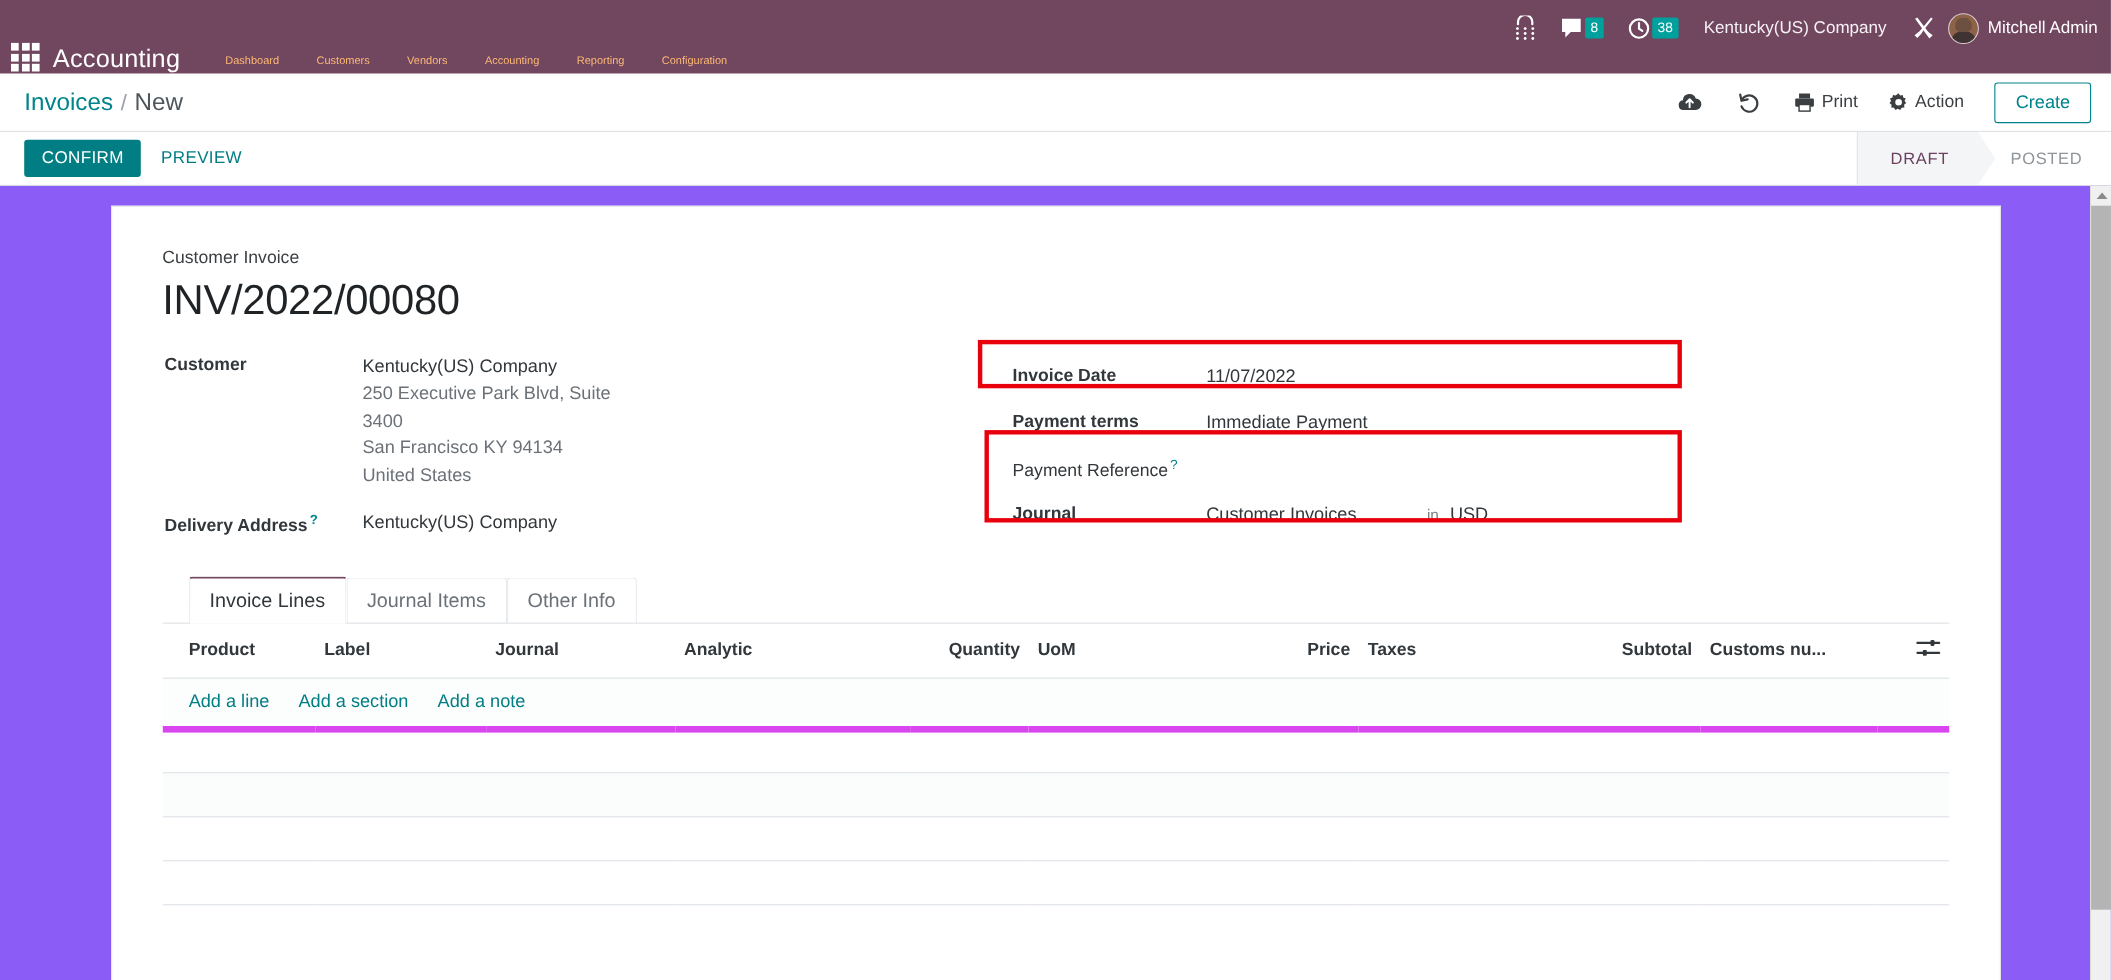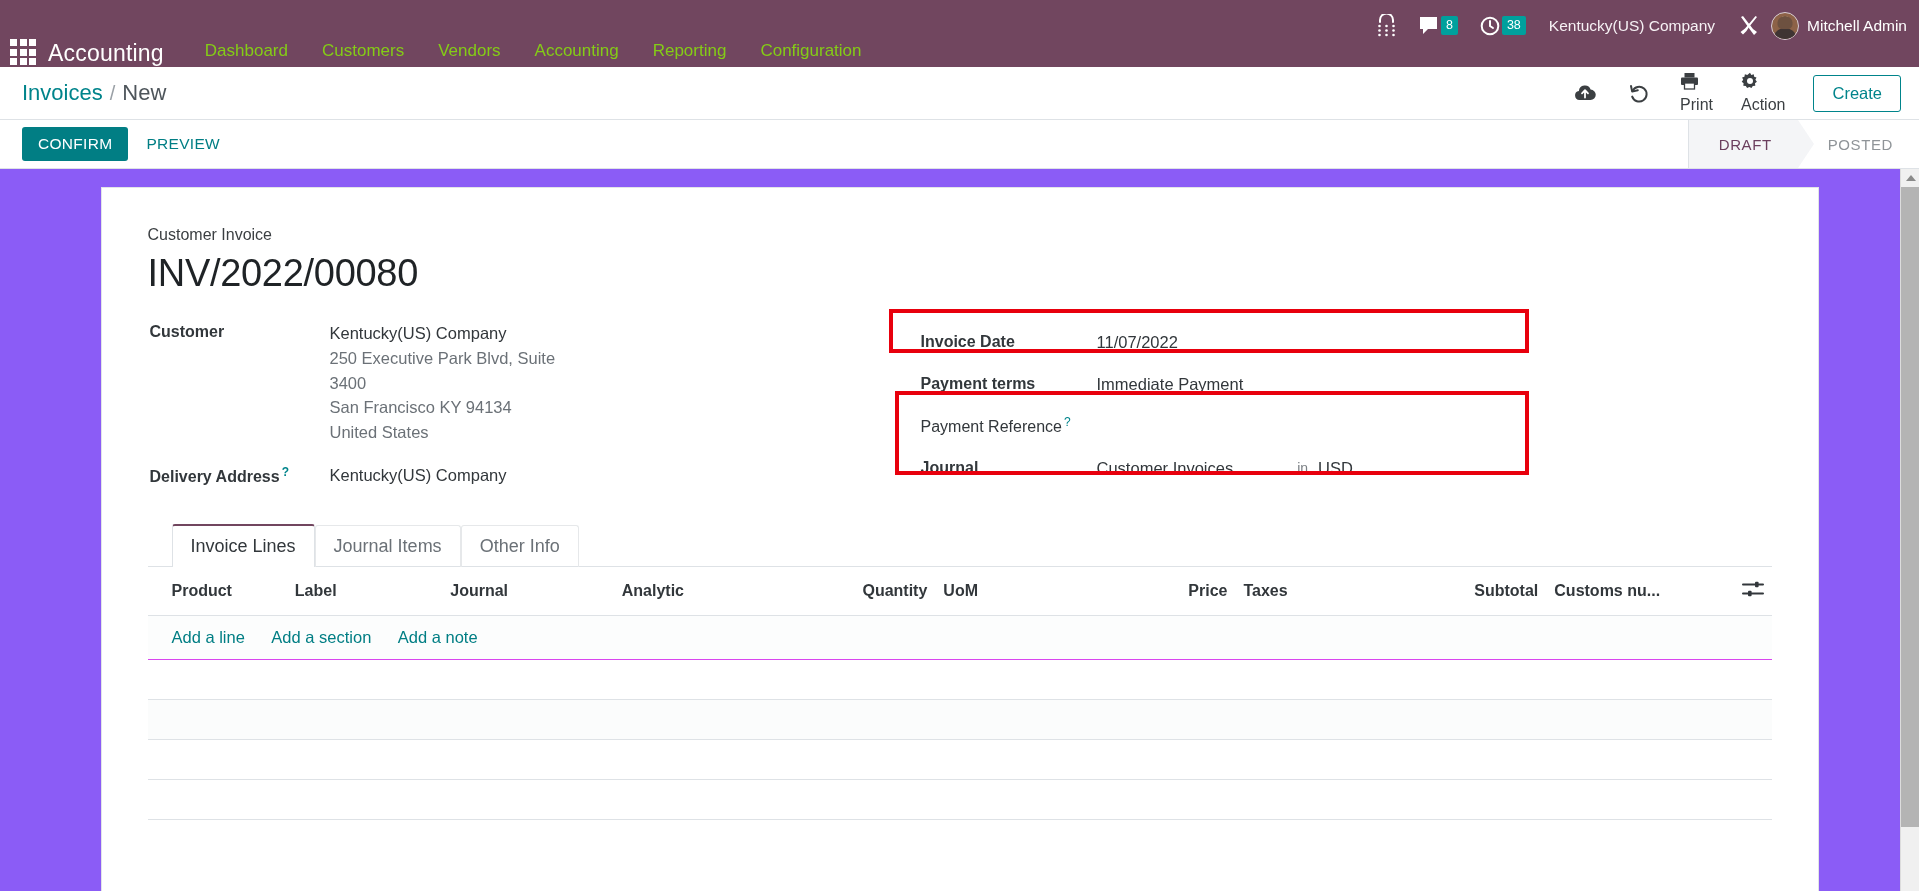--- a/index.html
+++ b/index.html
@@ -36,22 +36,22 @@
   .brand {
     font-size: 23px;
     font-weight: 400;
     color: #ffffff;
     margin-right: 24px;
     letter-spacing: .2px;
     white-space: nowrap;
   }
   .menu-items { display: flex; align-items: center; gap: 0px; }
   .menu-item {
-    font-size: 17px;
-    color: #84cc16;
+    font-size: 10px;
+    color: #fdba74;
     padding: 6px 17px;
     white-space: nowrap;
     cursor: pointer;
   }
 
   .nav-right {
     position: absolute;
     right: 8px; top: 0;
     height: 51px;
     display: flex;
@@ -128,24 +128,23 @@
     margin-left: auto;
     display: flex;
     align-items: center;
     gap: 0;
   }
   .cp-icon-btn {
     padding: 0 16px; cursor: pointer; display: flex; align-items: center;
     color: #3b3f42;
   }
   .cp-text-btn {
-    display: flex; align-items: flex-start; gap: 6px;
+    display: flex; align-items: flex-end; gap: 6px;
     font-size: 16px; color: #3b3f42; cursor: pointer;
     padding: 6px 14px;
-    flex-direction: column;
   }
   .create-btn {
     border: 1px solid #00848b;
     color: #00848b;
     background: #fff;
     font-size: 16.5px;
     padding: 8px 18px;
     border-radius: 3px;
     cursor: pointer;
     margin-left: 14px;
@@ -310,21 +309,21 @@
     font-weight: 700;
     color: #32373b;
     padding: 14px 8px;
     border-bottom: 1px solid #dee2e6;
     white-space: nowrap;
   }
   .th-l { text-align: left; }
   .th-r { text-align: right; }
   .addrow td {
     padding: 12px 8px;
-    border-bottom: 1px solid #d946ef;
+    border-bottom: 6px solid #d946ef;
     background: #fcfdfd;
   }
   .add-link {
     color: #017e84;
     font-size: 16.5px;
     margin-right: 22px;
     cursor: pointer;
   }
   .emptyrow td { height: 40px; border-bottom: 1px solid #dee2e6; }
   .emptyrow.alt td { background: #fbfcfc; }

